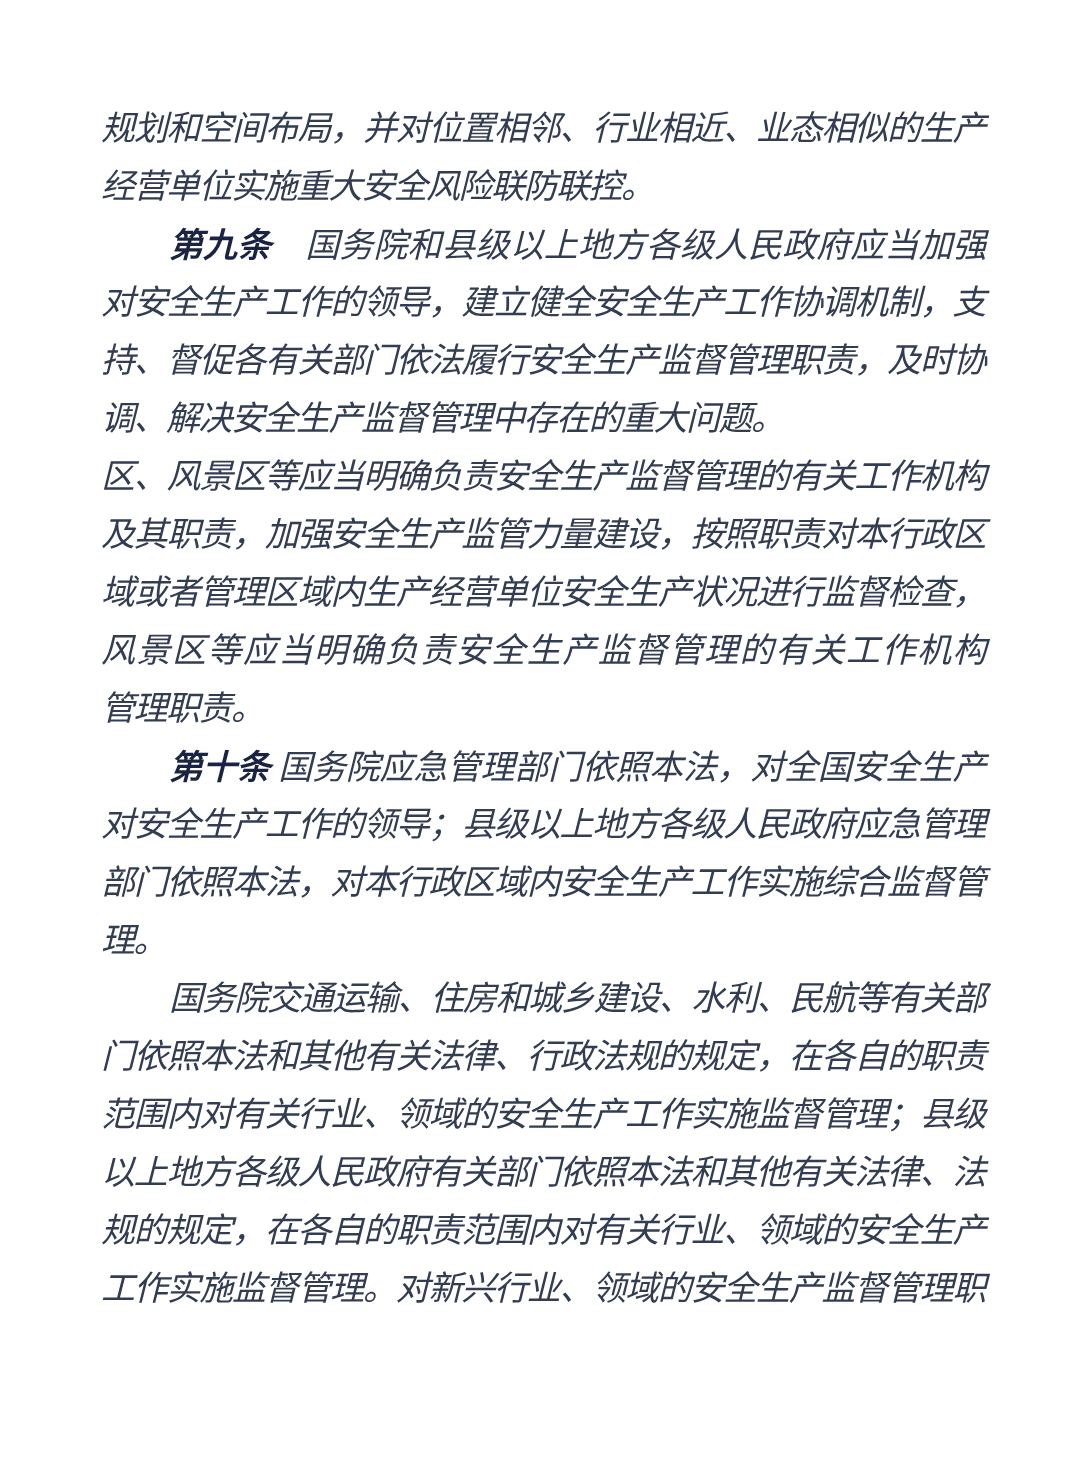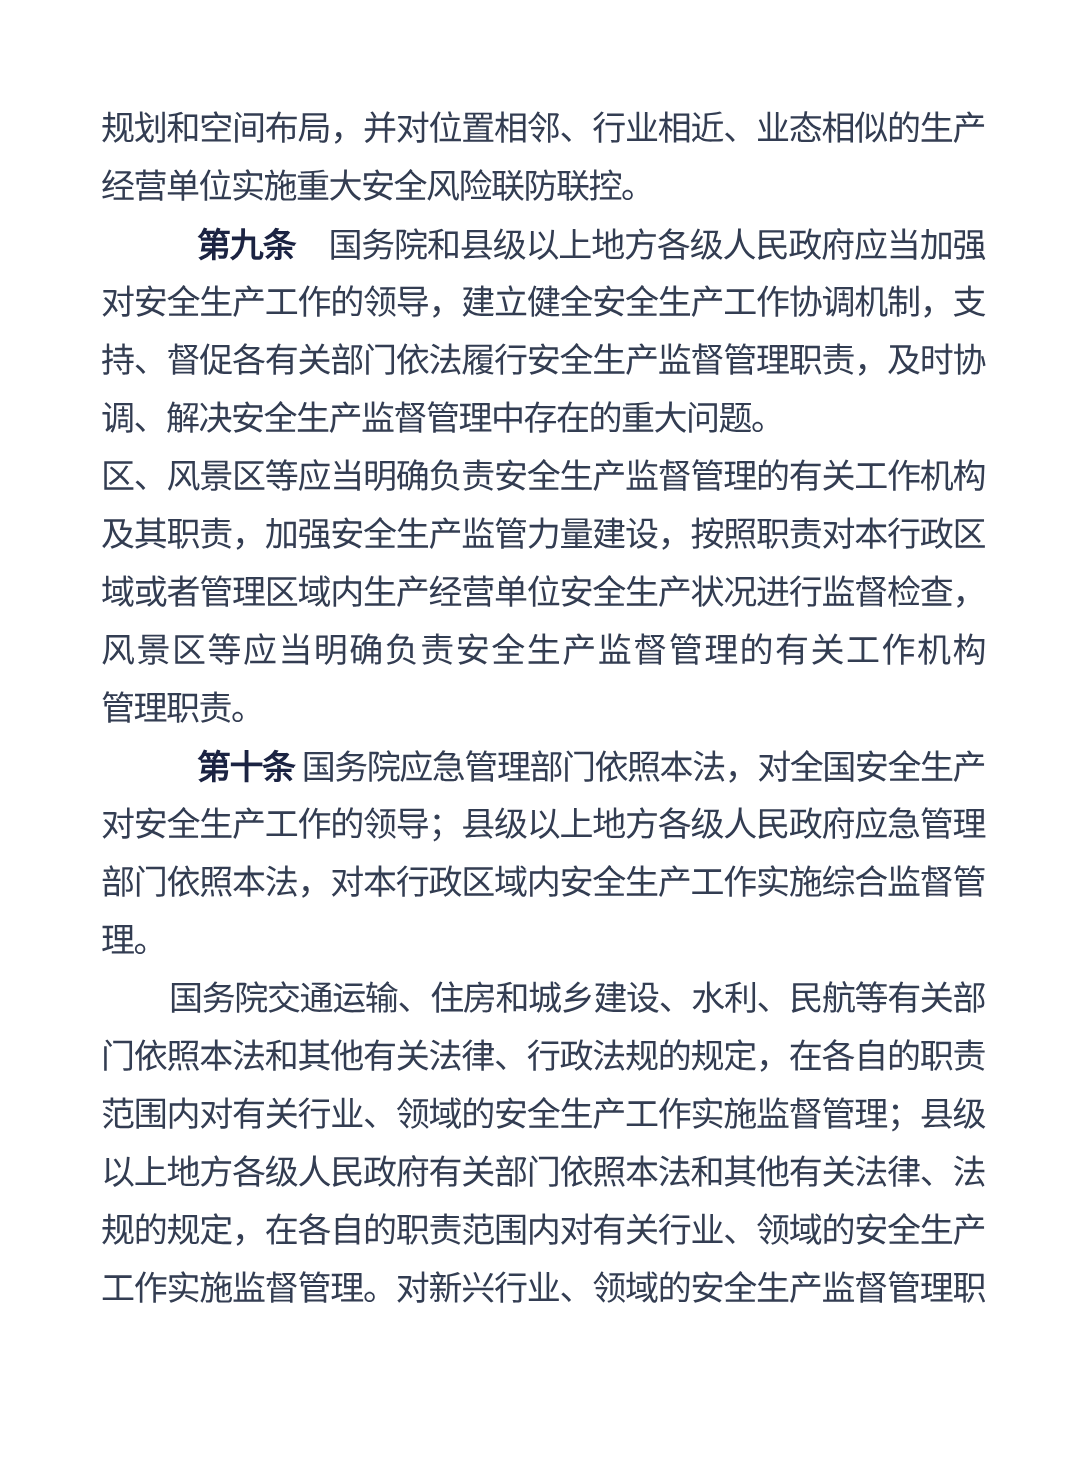--- a/index.html
+++ b/index.html
@@ -22,33 +22,33 @@
   }
   .line {
     font-family: "Liberation Serif", "DejaVu Serif", serif;
     font-size: 34px;
     letter-spacing: -1.5px;
     height: 58px;
     line-height: 58px;
     color: var(--text, #333d52);
     text-align: justify;
     text-align-last: justify;
+    font-style: italic;
   }
   .line.endline {
     text-align: right;
     text-align-last: left;
   }
   .line.indent {
     text-indent: 2em;
   }
   .b {
     font-weight: bold;
     font-family: "Liberation Sans", "DejaVu Sans", sans-serif;
     color: var(--bold, #1b2342);
-    margin-left: 28px;
   }
 </style>
 </head>
 <body>
 
 <div class="page" style="--bg: #ffffff; --text: #333d52; --bold: #1b2342;">
   <div class="text-block" id="text-block">
       <div class="line"><span>规划和空间布局，并对位置相邻、行业相近、业态相似的生产</span></div>
       <div class="line endline"><span>经营单位实施重大安全风险联防联控。</span></div>
       <div class="line indent"><span class="b">第九条</span><span>　国务院和县级以上地方各级人民政府应当加强</span></div>

